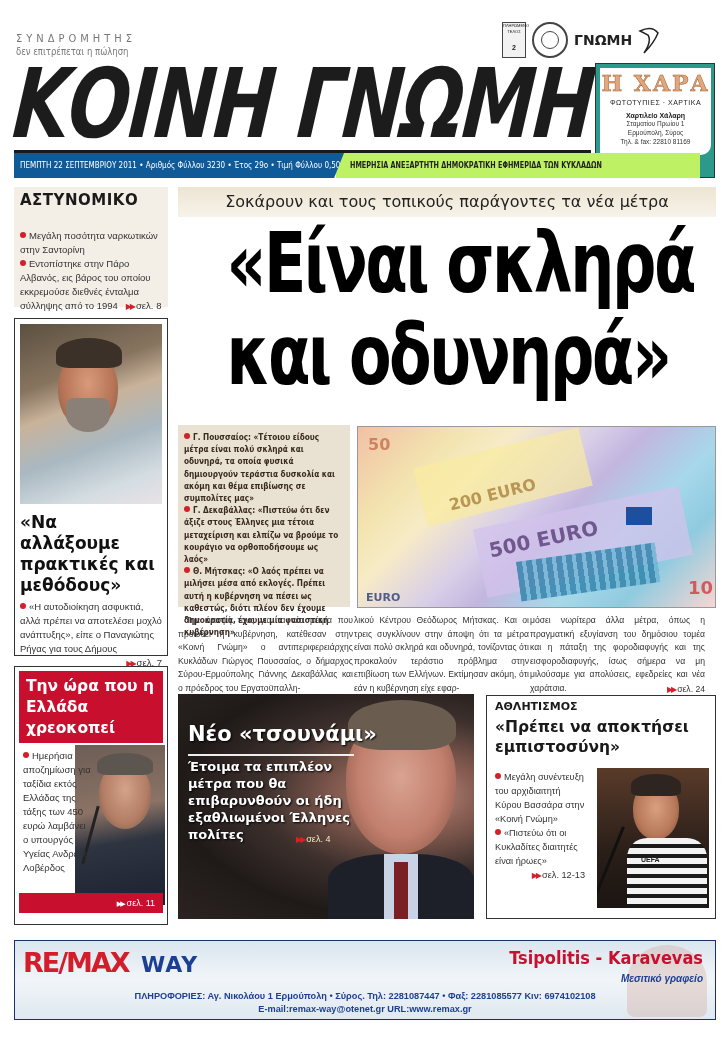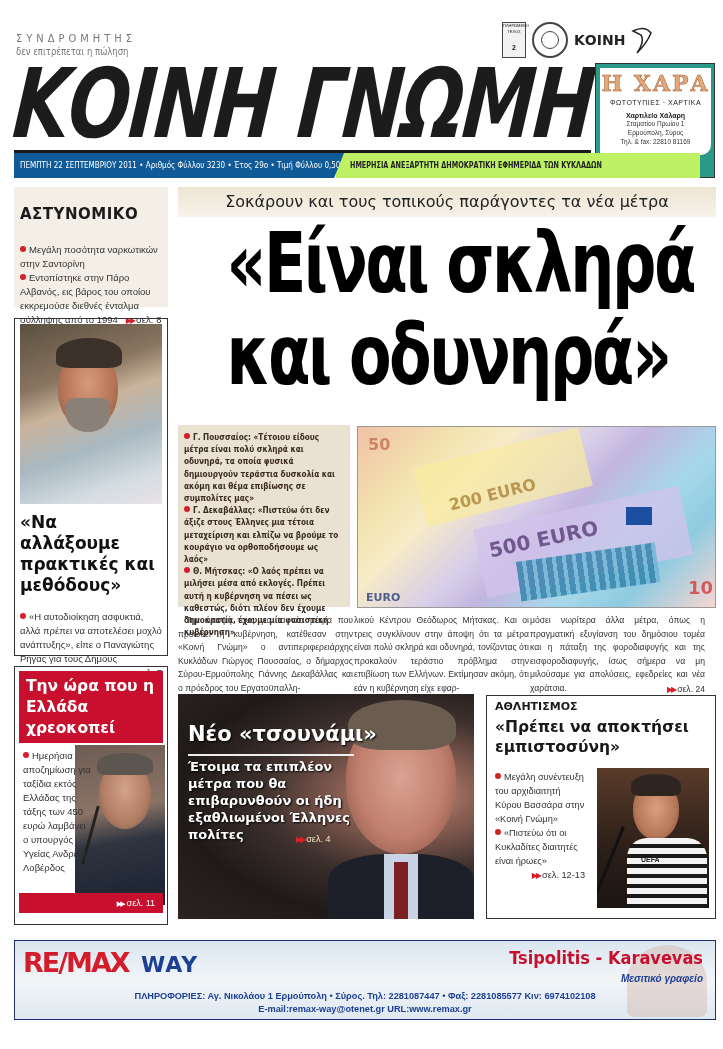--- a/index.html
+++ b/index.html
@@ -29,33 +29,33 @@
   .pen-cap { position: absolute; left: 56px; top: 0; width: 32px; height: 8px; background: #d4a43a; border: 1px solid #111; }
 
   
   .datebar { left: 14px; top: 150px; width: 577px; height: 28px; border-top: 3px solid #1a1a1a; display: flex; }
   .datebar-left { background: #0f5a97; color: #fff; font-size: 9px; line-height: 25px; padding-left: 6px; width: 330px; white-space: nowrap; font-family: "DejaVu Sans", sans-serif; transform-origin: left; clip-path: polygon(0 0, 100% 0, 97% 100%, 0 100%); }
   .datebar-left span { display: inline-block; transform: scaleX(0.8); transform-origin: left; }
   .datebar-right { background: #bef264; color: #222; font-size: 9px; line-height: 25px; flex: 1; white-space: nowrap; margin-left: -8px; padding-left: 14px; }
   .datebar-right span { display: inline-block; transform: scaleX(0.72); transform-origin: left; font-weight: bold; font-family: "DejaVu Sans", sans-serif; }
 
   
-  .police-box { left: 14px; top: 187px; width: 154px; height: 120px; background: #f4efe6; padding: 18px 6px; }
+  .police-box { left: 14px; top: 187px; width: 154px; height: 120px; background: #f4efe6; padding: 4px 6px; }
   .police-title { font-family: "DejaVu Sans", sans-serif; font-weight: bold; font-size: 15px; letter-spacing: 0.5px; }
   .bullet-text { font-size: 9.5px; line-height: 14px; color: #333; font-family: "Liberation Sans", sans-serif; }
   .dot { display: inline-block; width: 6px; height: 6px; border-radius: 50%; background: #d4202a; margin-right: 3px; vertical-align: 1px; }
   .pageref { color: #333; font-size: 9.5px; }
   .arrow { color: #d4202a; font-size: 8px; margin-right: 2px; letter-spacing: -2px; }
 
   .rigas-box { left: 14px; top: 318px; width: 154px; height: 338px; border: 1px solid #333; padding: 5px; }
   .photo { background: #888; position: relative; overflow: hidden; }
   .rigas-photo { width: 142px; height: 180px; background: linear-gradient(160deg, #5b5040 0%, #887560 30%, #c9b39b 45%, #a9b8c1 65%, #d4dde2 85%, #e9e2e6 100%); }
   .face { position: absolute; border-radius: 45% 45% 50% 50%; }
   .rigas-headline { font-family: "DejaVu Sans", sans-serif; font-weight: bold; font-size: 17px; line-height: 21px; margin-top: 8px; color: #111; }
-  .rigas-text { margin-top: 14px; }
+  .rigas-text { margin-top: 4px; }
 
   .red-box { left: 14px; top: 666px; width: 154px; height: 259px; border: 1px solid #333; }
   .red-header { position: absolute; left: 4px; top: 4px; width: 144px; height: 72px; background: #c8102e; color: #fff; font-family: "DejaVu Sans", sans-serif; font-weight: bold; font-size: 15.5px; line-height: 21px; padding: 5px 7px; }
   .red-photo { position: absolute; left: 60px; top: 78px; width: 90px; height: 160px; background: linear-gradient(170deg, #6d5d55 0%, #8b7366 40%, #2e3440 60%, #1b2230 100%); }
   .red-text { position: absolute; left: 8px; top: 82px; width: 70px; font-size: 9.5px; line-height: 14px; color: #333; }
   .red-footer { position: absolute; left: 4px; top: 226px; width: 144px; height: 20px; background: #c8102e; color: #fff; font-size: 9px; line-height: 20px; text-align: right; padding-right: 8px; }
 
   
   .kicker { left: 178px; top: 187px; width: 538px; height: 30px; background: linear-gradient(180deg, #ede5d3, #f7f3ea); text-align: center; font-family: "DejaVu Sans", sans-serif; font-size: 16px; line-height: 30px; color: #222; }
   .main-headline { left: 178px; top: 217px; width: 538px; text-align: center; font-family: "DejaVu Sans Condensed", "DejaVu Sans", sans-serif; font-weight: 900; font-size: 84px; line-height: 92px; color: #000; letter-spacing: -3px; }
@@ -108,21 +108,21 @@
 <div class="abs masthead">ΚΟΙΝΗ ΓΝΩΜΗ</div>
 
 <div class="abs logos">
   <div class="logo-box">
     <div>ΠΛΗΡΩΜΕΝΟ ΤΕΛΟΣ</div>
     <div style="font-size:7px;font-weight:bold;margin-top:10px">2</div>
   </div>
   <div class="logo-seal">
       <div class="logo-seal-inner"></div>
     </div>
-  <div class="logo-elta">ΚΟΙΝΗ</div>
+  <div class="logo-elta">ΓΝΩΜΗ</div>
   <svg width="22" height="30" viewBox="0 0 22 30">
       <path d="M2 6 Q14 0 20 8 Q16 18 6 28 Q14 16 10 10 Q6 8 2 6Z" fill="none" stroke="#222" stroke-width="1.5"></path>
     </svg>
 </div>
 
 <div class="abs ad-xara">
   <div class="ad-xara-inner">
     <div class="ad-xara-title">Η ΧΑΡΑ</div>
     <div class="ad-xara-sub">ΦΩΤΟΤΥΠΙΕΣ · ΧΑΡΤΙΚΑ</div>
     <div class="ad-xara-name">Χαρτιλείο Χάλαρη</div>

